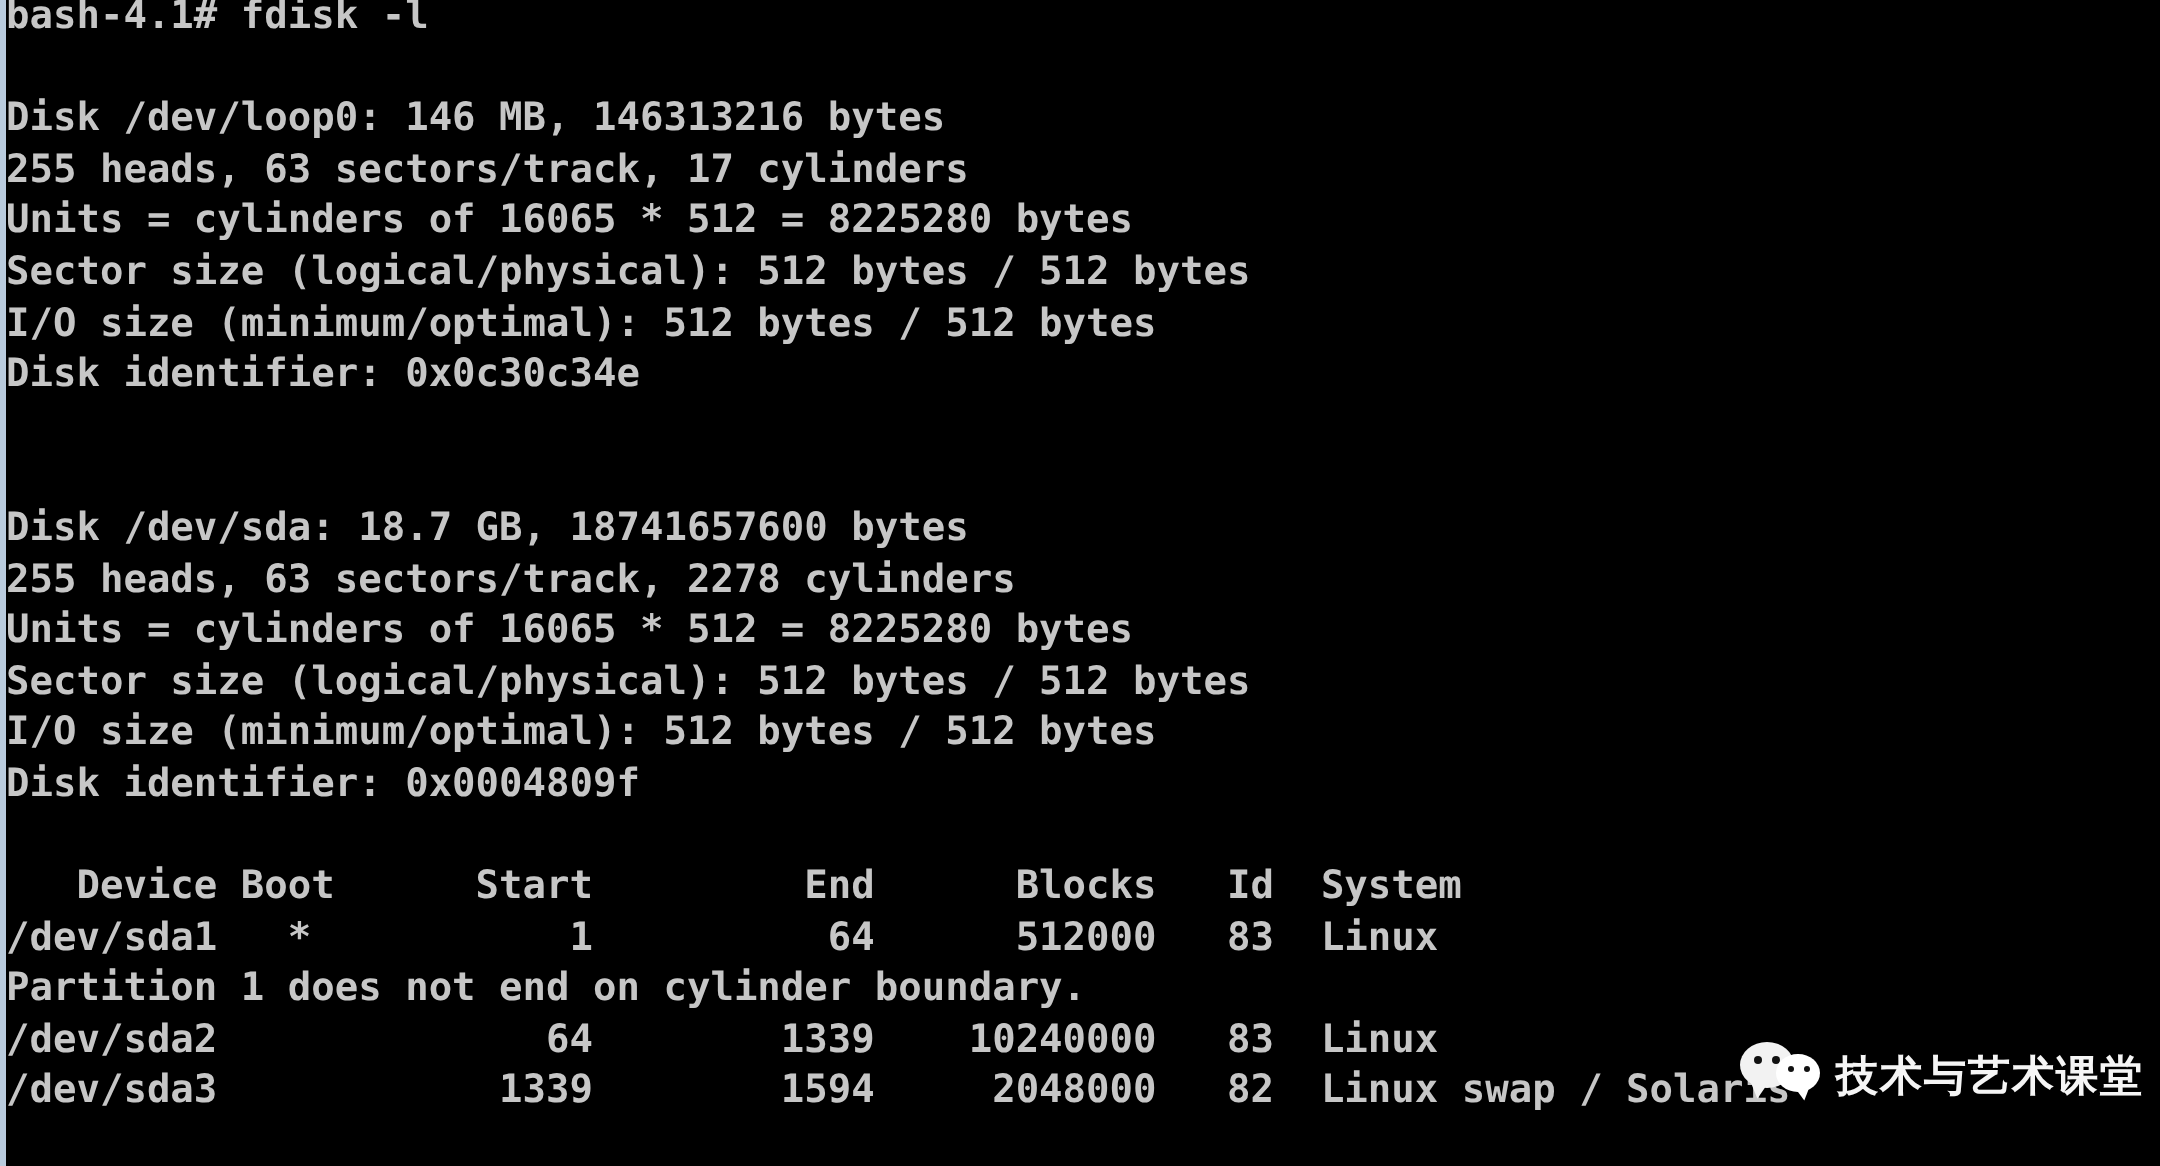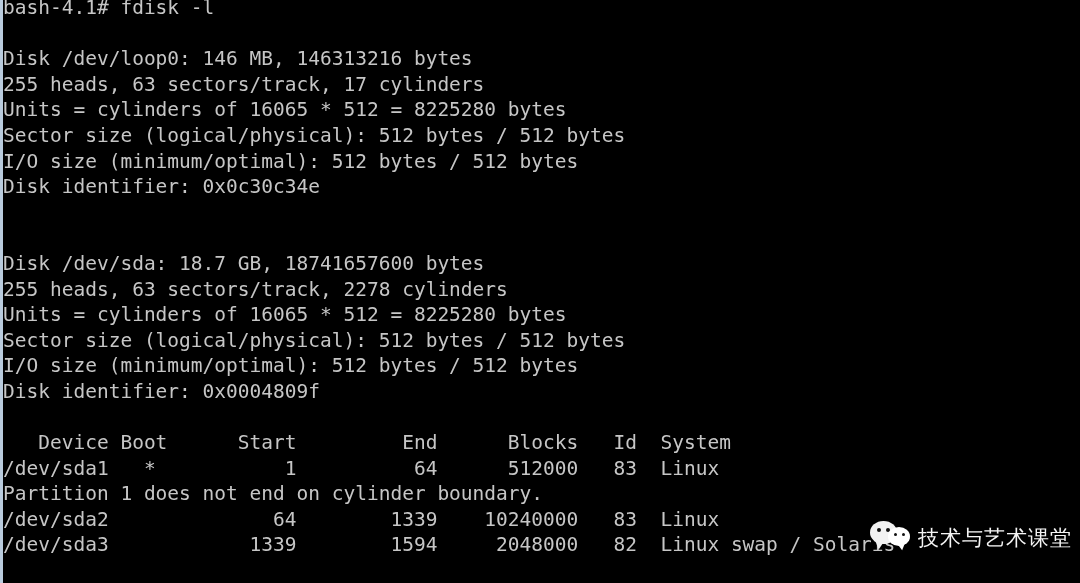--- a/index.html
+++ b/index.html
@@ -7,20 +7,21 @@
     padding: 0;
     background: #000000;
   }
   #screen {
     position: relative;
     width: 1080px;
     height: 583px;
     background: #000000;
     overflow: hidden;
     font-family: "DejaVu Sans Mono", "Liberation Mono", monospace;
+    font-weight: bold;
   }
   
   #left-edge-strip {
     position: absolute;
     left: 0;
     top: 0;
     width: 3px;
     height: 583px;
     background: #b9cbdd;
     z-index: 5;

